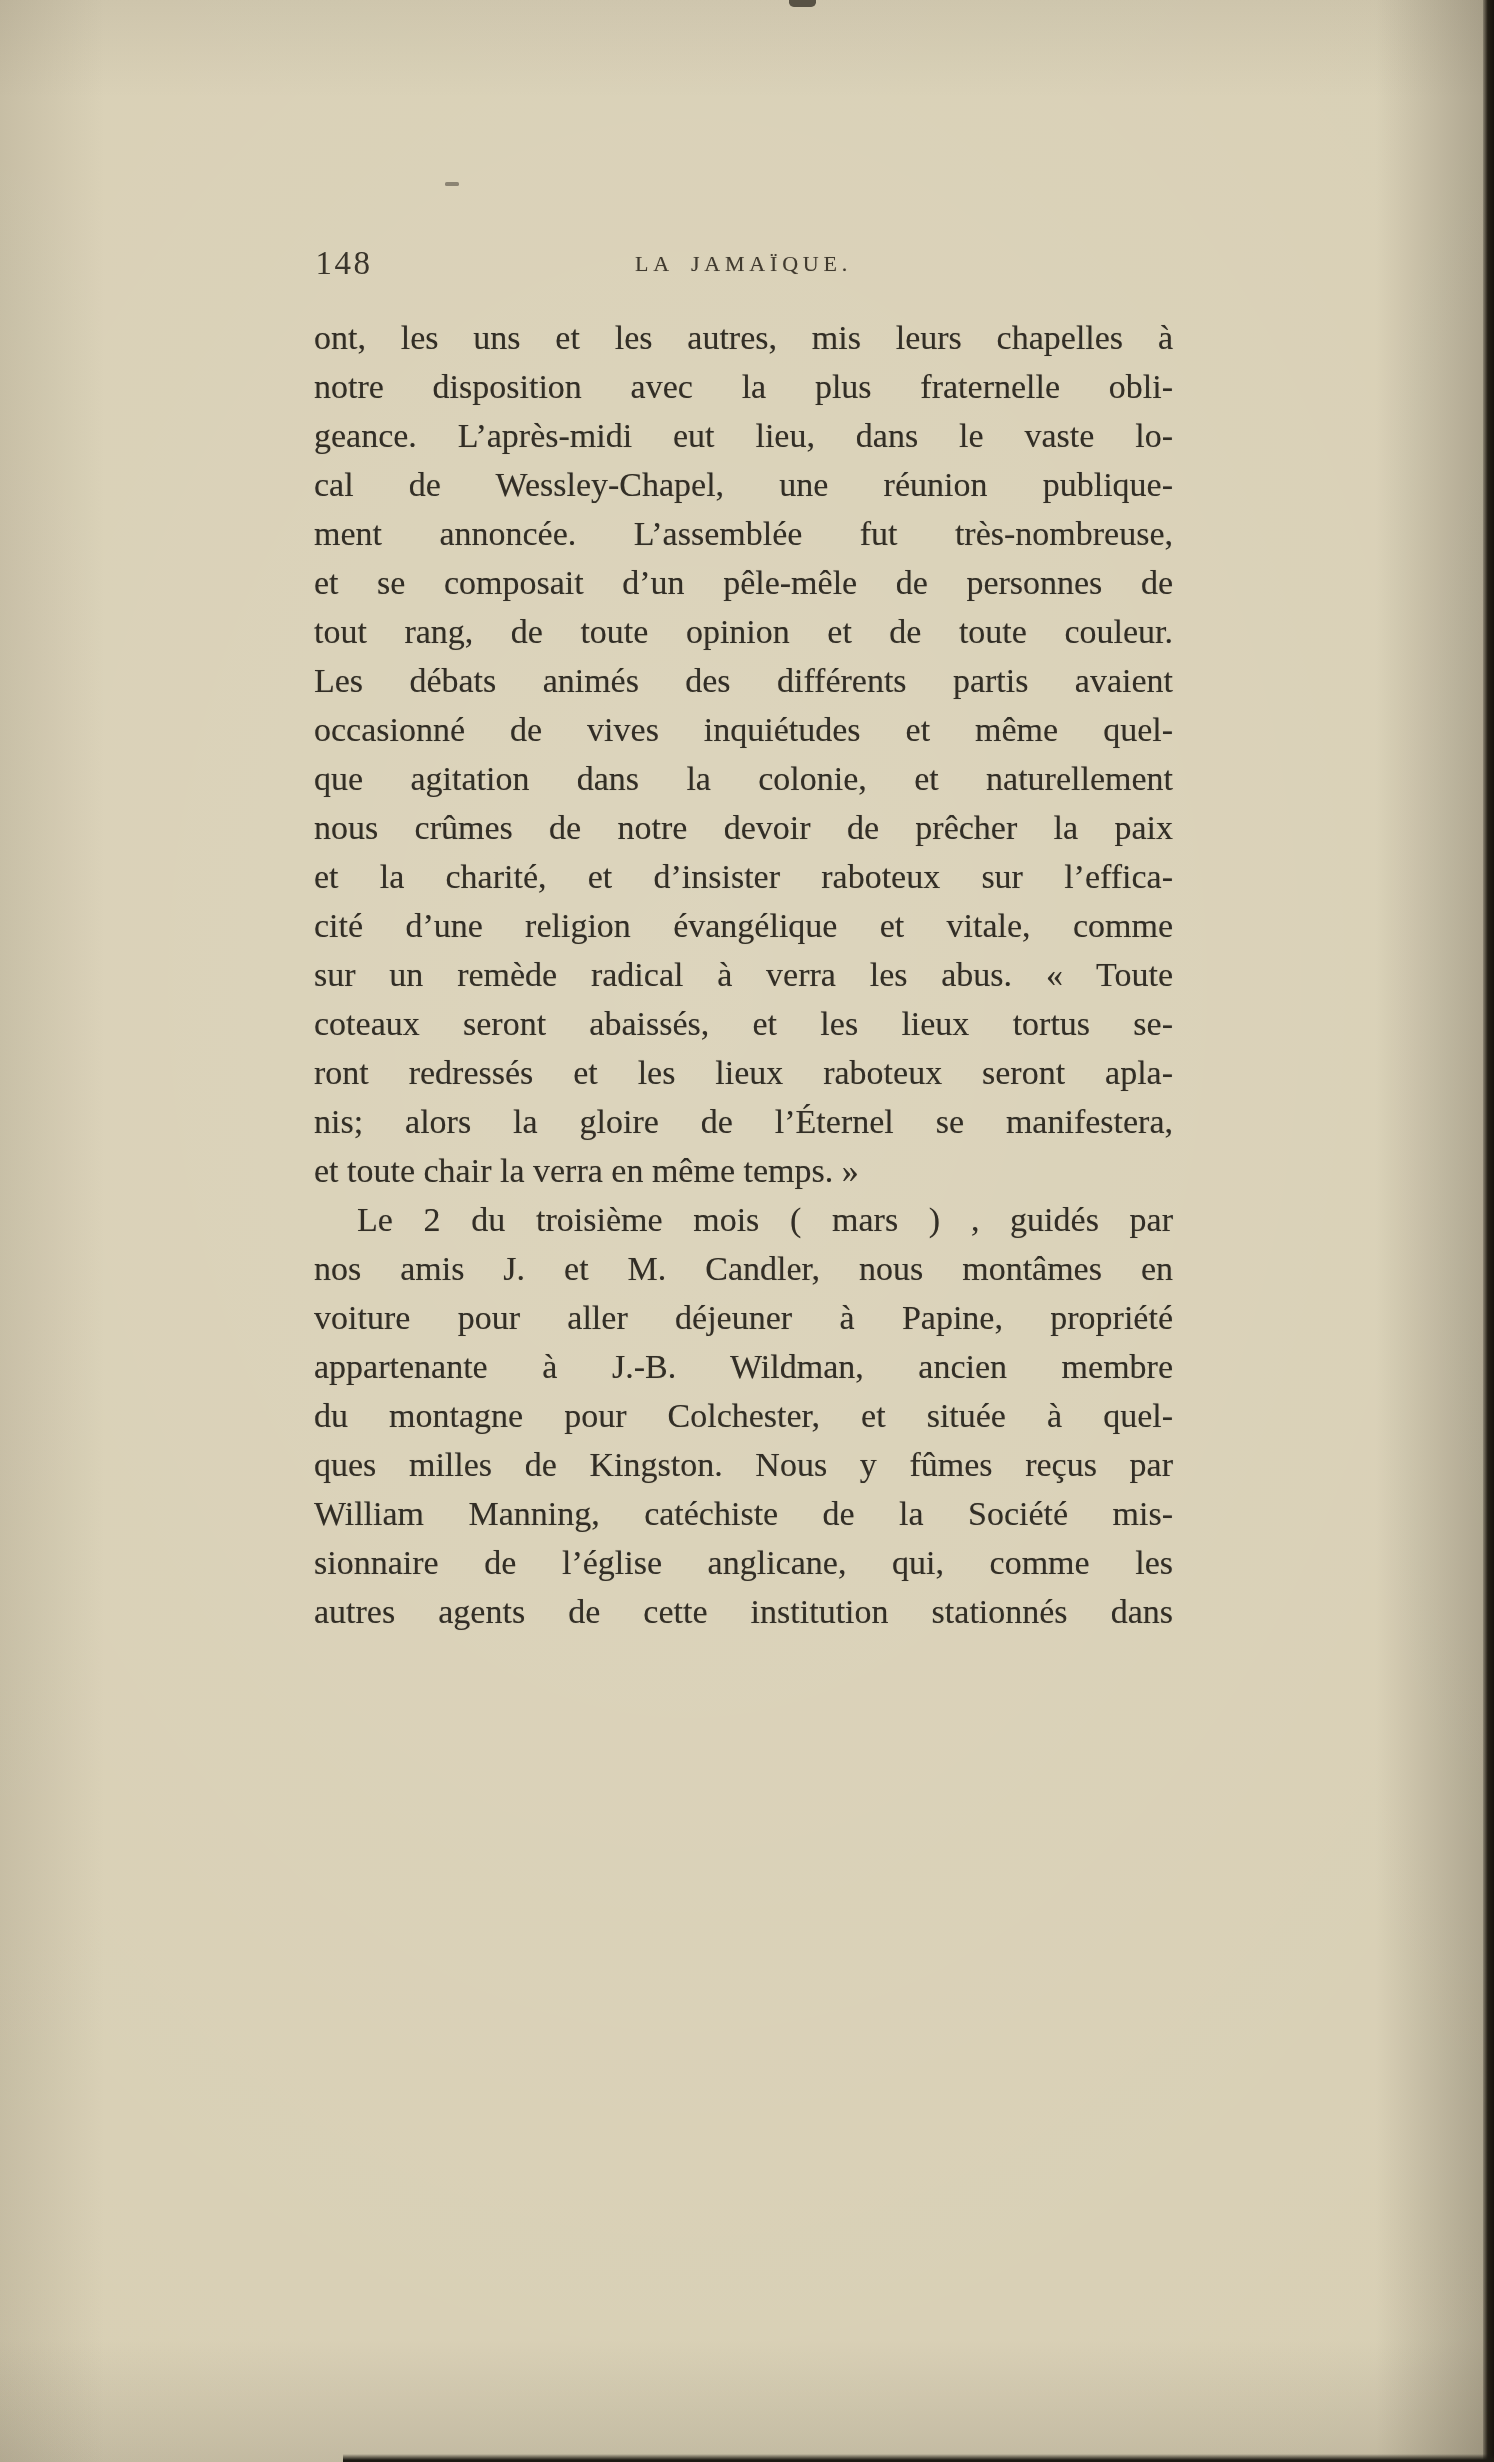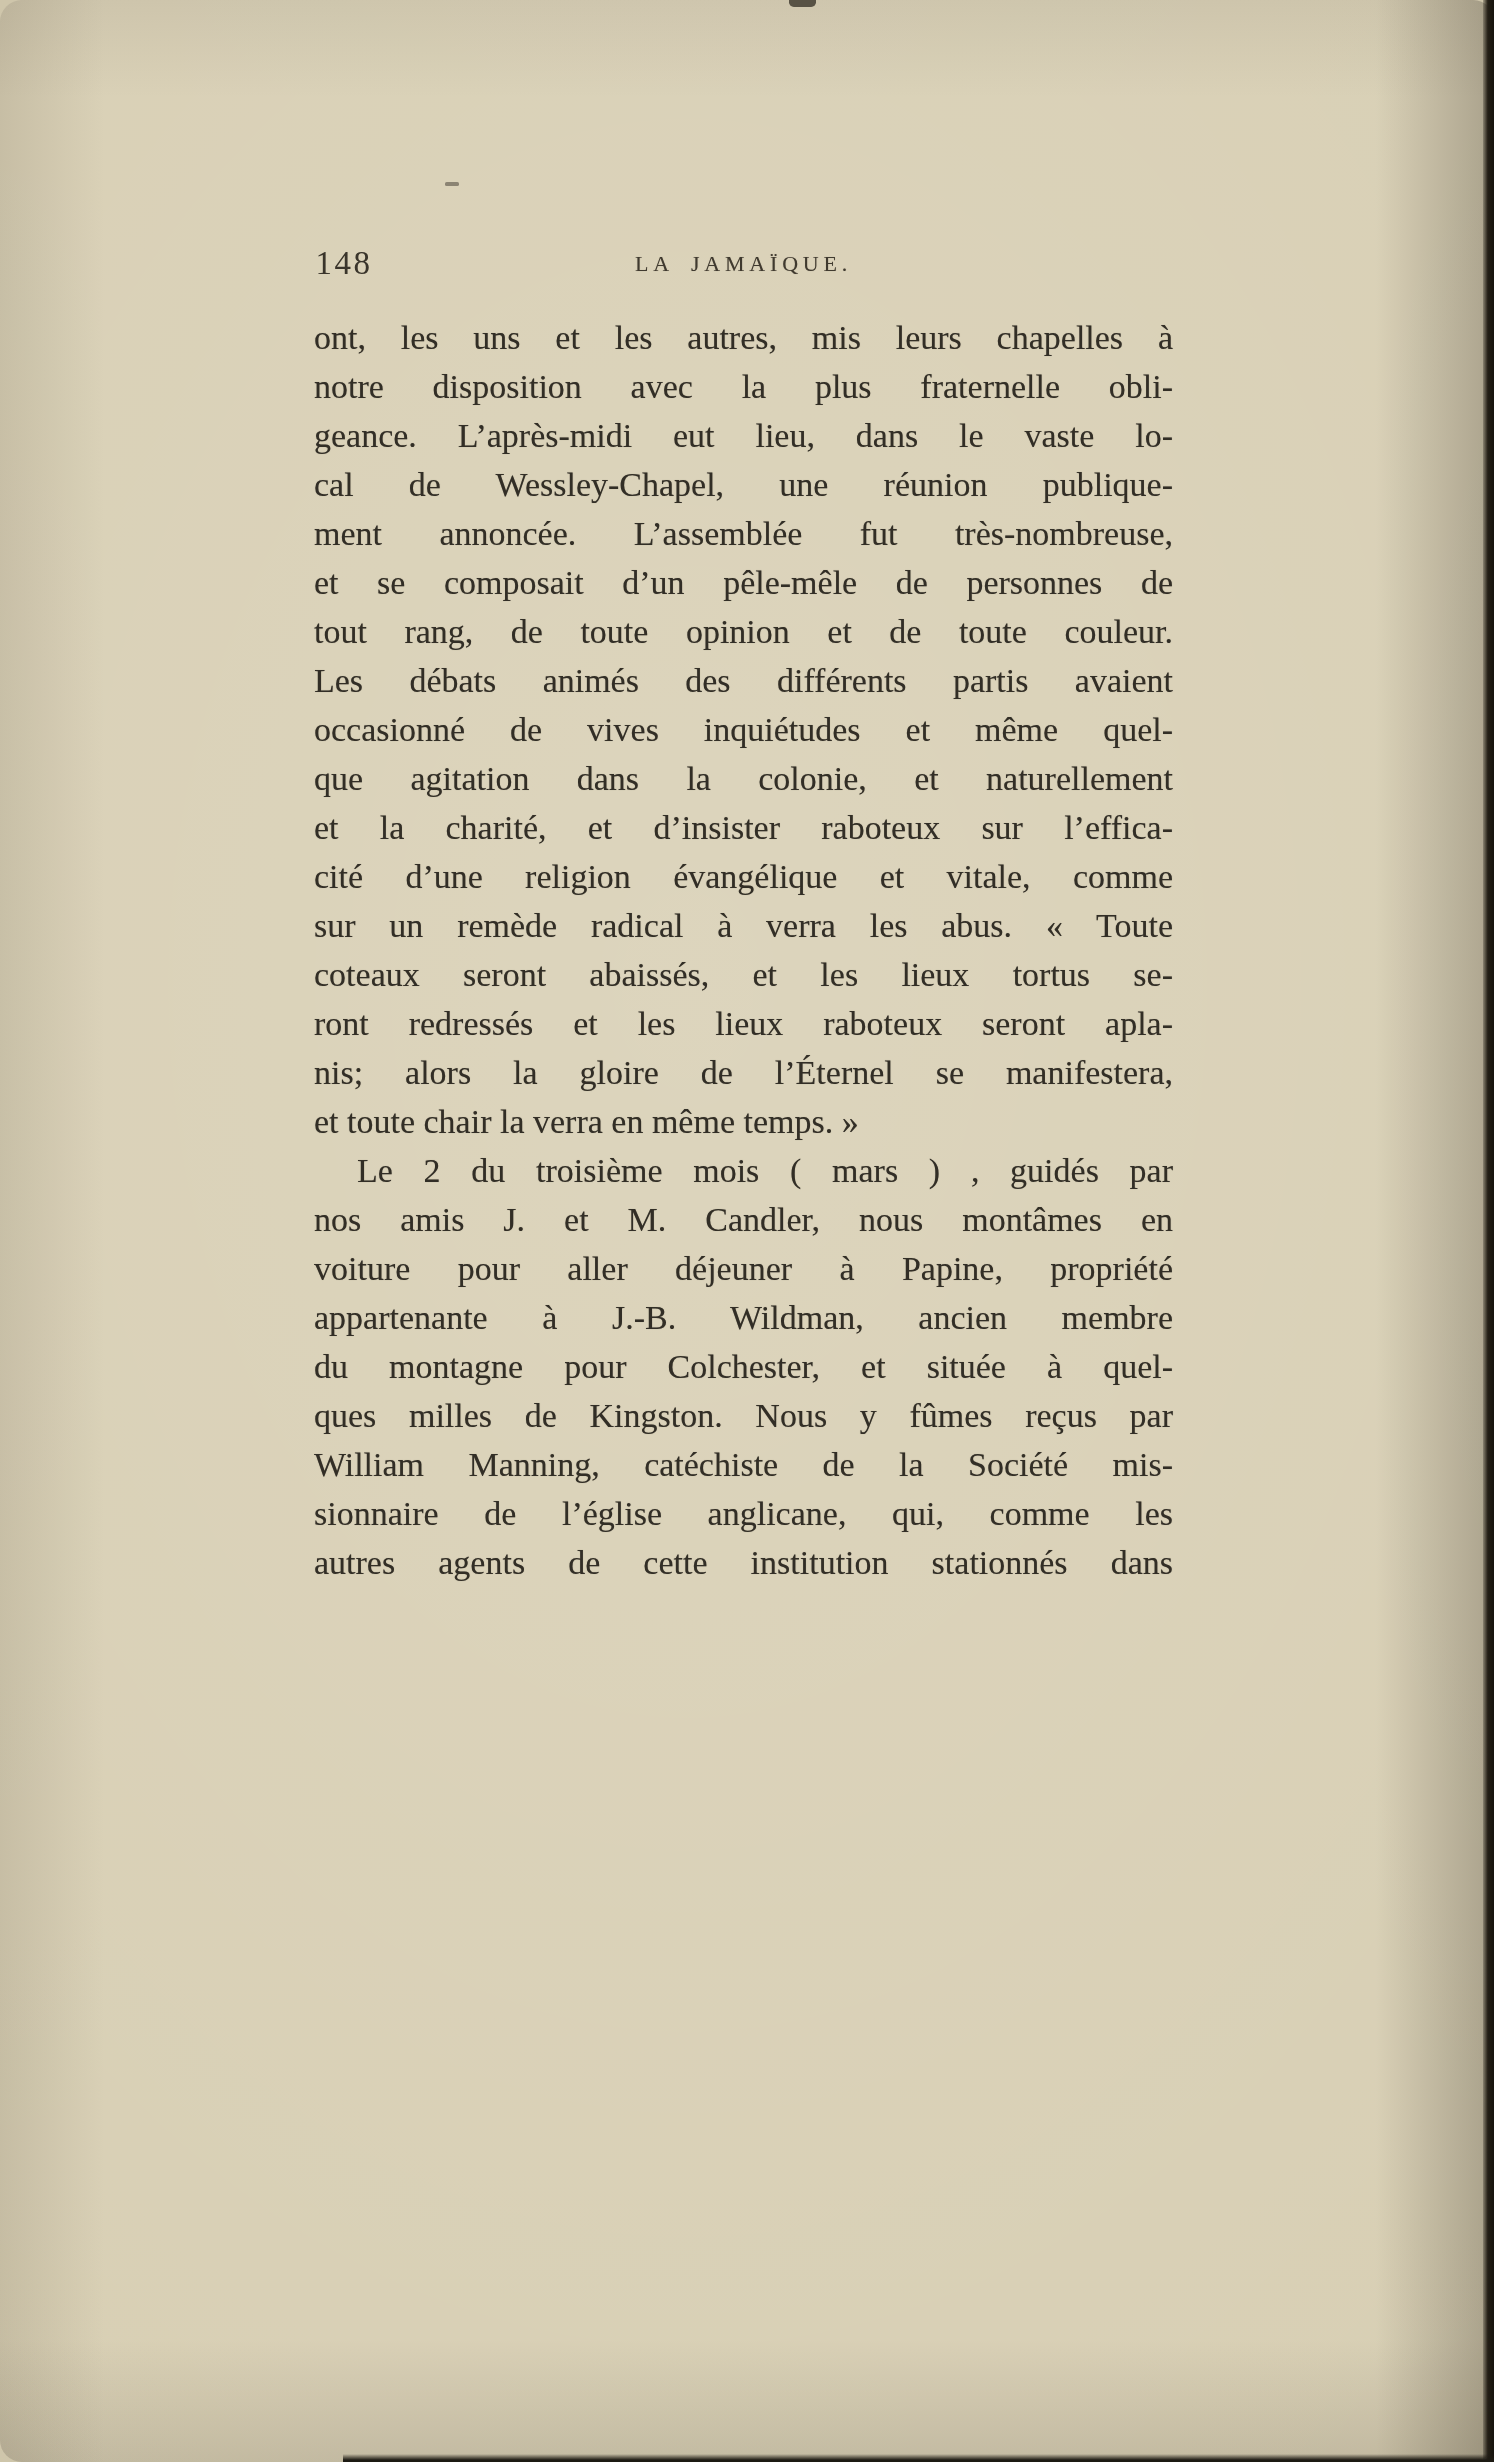--- a/index.html
+++ b/index.html
@@ -18,21 +18,20 @@
 
   .page {
     position: absolute;
     inset: 0;
     background:
       radial-gradient(ellipse 140% 120% at 46% 40%, rgba(255,255,255,0.12), rgba(0,0,0,0) 62%),
       linear-gradient(90deg, rgba(80,70,50,0.14) 0%, rgba(0,0,0,0) 7%, rgba(0,0,0,0) 92%, rgba(40,34,22,0.28) 100%),
       linear-gradient(0deg, rgba(60,52,38,0.14) 0%, rgba(0,0,0,0) 5%),
       linear-gradient(180deg, rgba(60,52,38,0.08) 0%, rgba(0,0,0,0) 4%),
       #d8cfb4;
-    border-radius: 22px;
   }
 
   
   .header {
     position: absolute;
     left: 314px;
     top: 243px;
     width: 859px;
     height: 45px;
     color: #3b362c;
@@ -130,20 +129,21 @@
         <div class="line">ont, les uns et les autres, mis leurs chapelles à</div>
         <div class="line">notre disposition avec la plus fraternelle obli-</div>
         <div class="line">geance. L’après-midi eut lieu, dans le vaste lo-</div>
         <div class="line">cal de Wessley-Chapel, une réunion publique-</div>
         <div class="line">ment annoncée. L’assemblée fut très-nombreuse,</div>
         <div class="line">et se composait d’un pêle-mêle de personnes de</div>
         <div class="line">tout rang, de toute opinion et de toute couleur.</div>
         <div class="line">Les débats animés des différents partis avaient</div>
         <div class="line">occasionné de vives inquiétudes et même quel-</div>
         <div class="line">que agitation dans la colonie, et naturellement</div>
+        <div class="line">nous crûmes de notre devoir de prêcher la paix</div>
         <div class="line">et la charité, et d’insister raboteux sur l’effica-</div>
         <div class="line">cité d’une religion évangélique et vitale, comme</div>
         <div class="line">sur un remède radical à verra les abus. « Toute</div>
         <div class="line">coteaux seront abaissés, et les lieux tortus se-</div>
         <div class="line">ront redressés et les lieux raboteux seront apla-</div>
         <div class="line">nis; alors la gloire de l’Éternel se manifestera,</div>
         <div class="line short-last">et toute chair la verra en même temps. »</div>
       </div>
       <div class="paragraph">
         <div class="line indent">Le 2 du troisième mois ( mars ) , guidés par</div>

